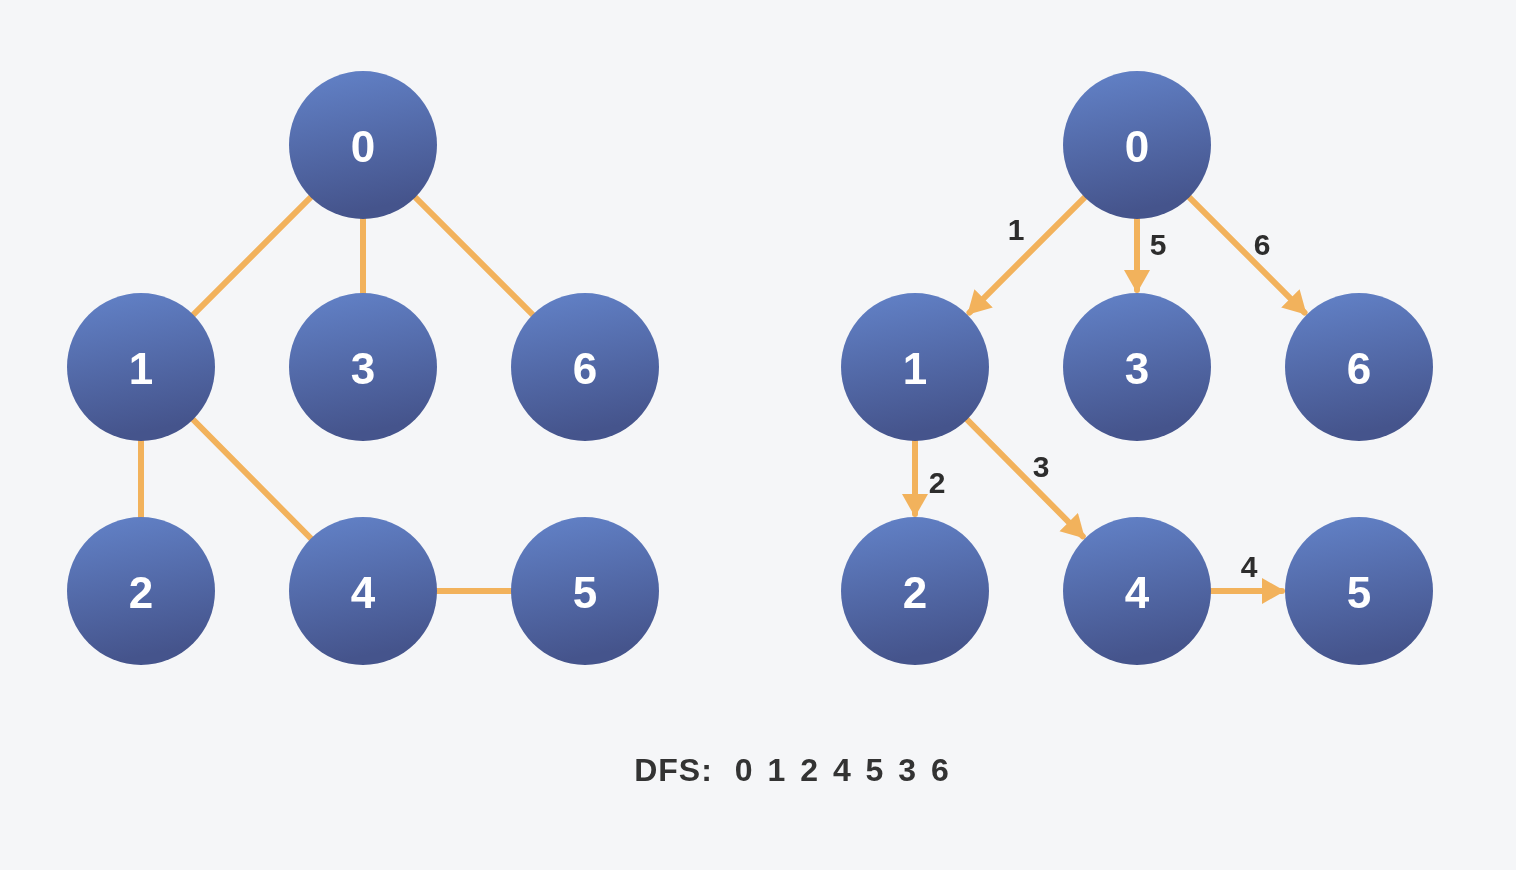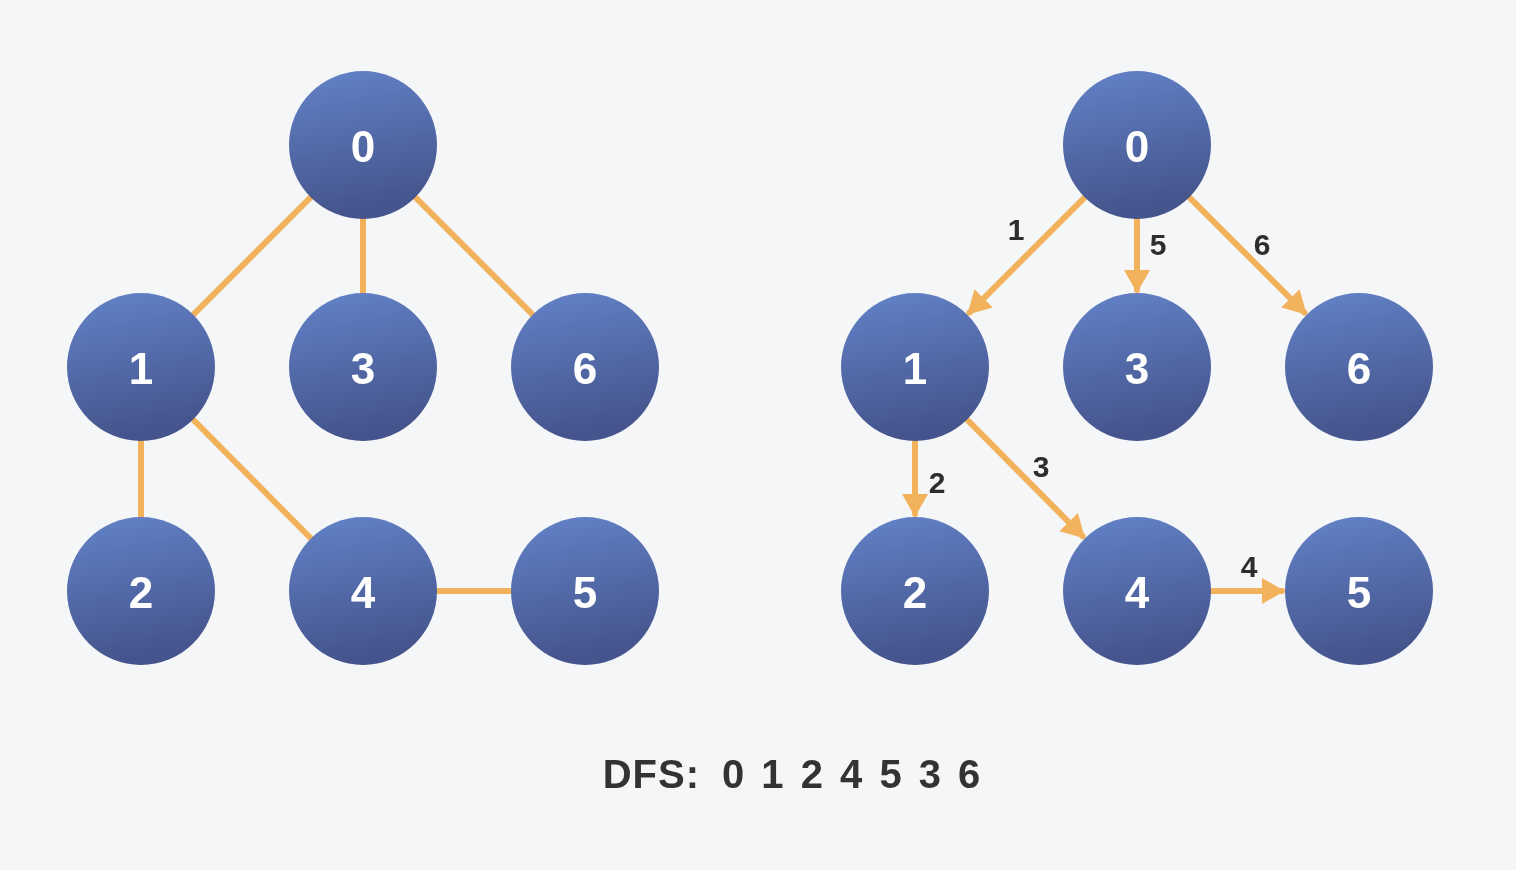--- a/index.html
+++ b/index.html
@@ -23,21 +23,21 @@
   }
   #graph-svg text {
     font-family: "Liberation Sans", "DejaVu Sans", sans-serif;
   }
   .caption {
     position: absolute;
     top: 752px;
     left: 0;
     width: 100%;
     text-align: center;
-    font-size: 40px;
+    font-size: 32px;
     font-weight: 700;
     letter-spacing: 1px;
   }
   .caption-inner {
     position: relative;
     left: 35px;
   }
   .caption-label {
     margin-right: 22px;
   }

